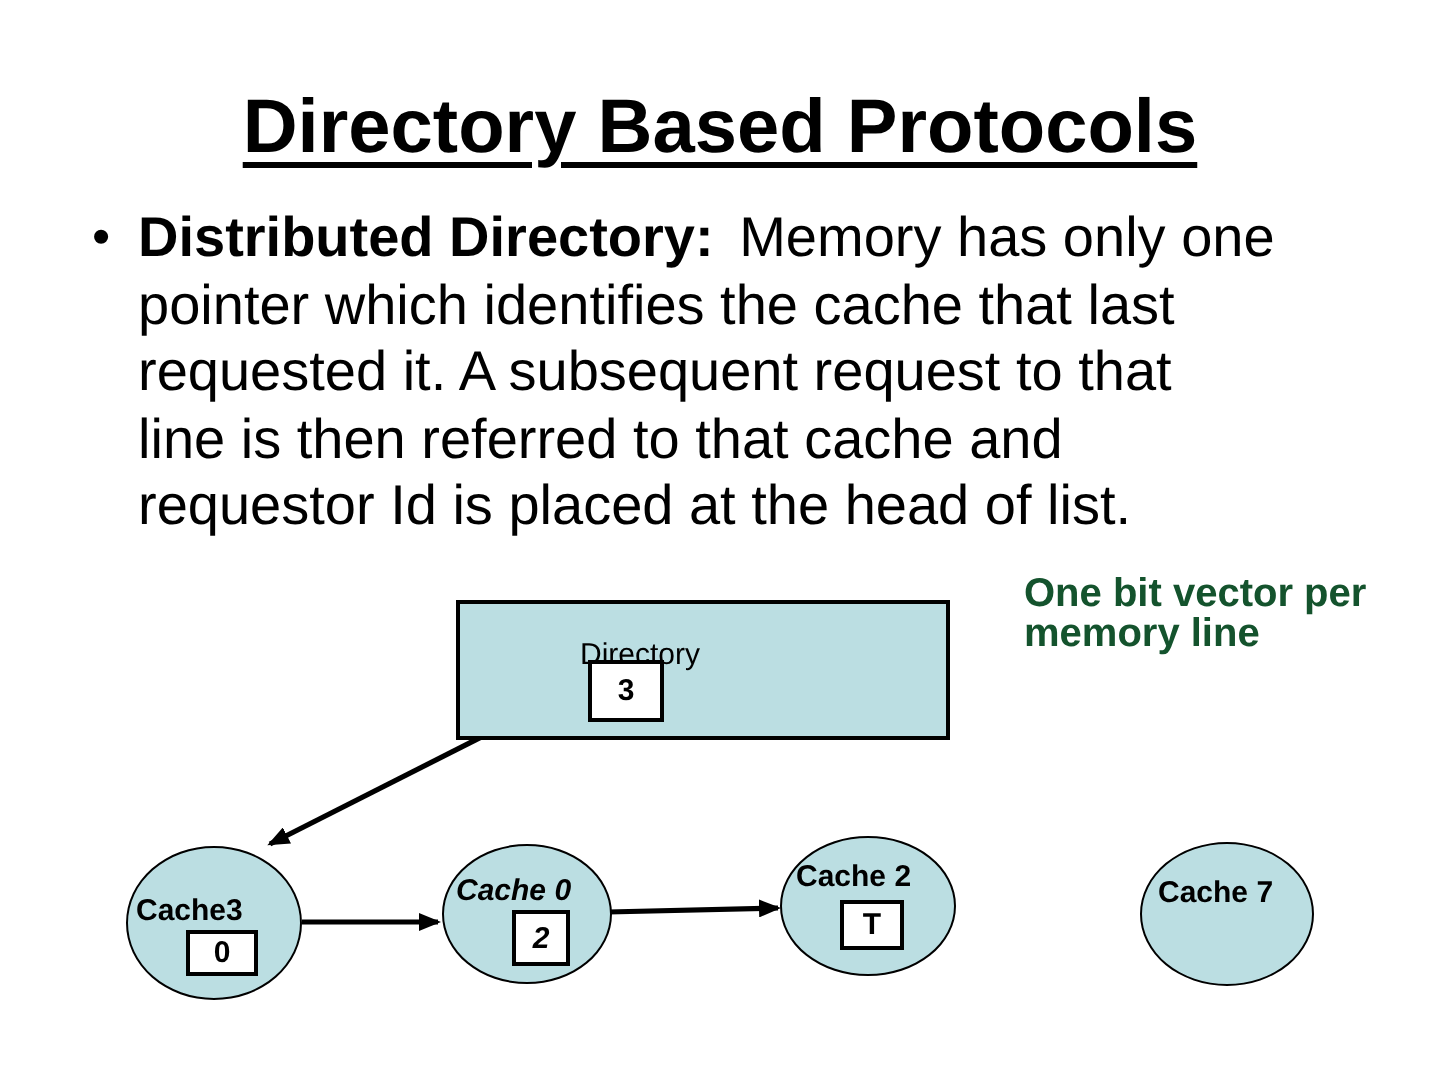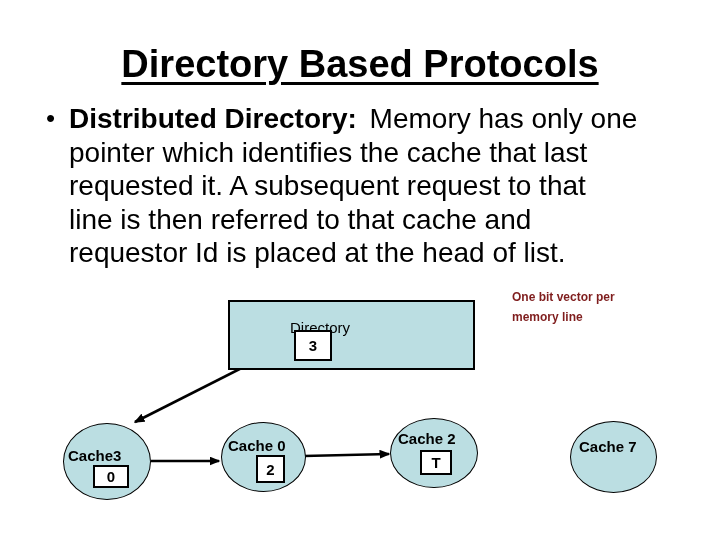--- a/index.html
+++ b/index.html
@@ -48,35 +48,35 @@
   .cell {
     position: absolute; box-sizing: border-box;
     background: #ffffff; border: 2px solid #000;
     display: flex; align-items: center; justify-content: center;
     font-size: 15px; font-weight: bold; color: #000;
   }
   .dir-cell { left: 64px; top: 28px; width: 38px; height: 31px; }
 
   .annotation {
     position: absolute; left: 512px; top: 287px;
-    font-size: 12px; font-weight: bold; color: #7f1d1d; line-height: 20px;
+    font-size: 20px; font-weight: bold; color: #14532d; line-height: 20px;
     white-space: nowrap;
   }
 
   .node {
     position: absolute; box-sizing: border-box;
     background: var(--node-fill, #bbdee2);
     border: 1.5px solid #000; border-radius: 50%;
   }
   .node-label {
     position: absolute; font-size: 15px; font-weight: bold; color: #000;
     white-space: nowrap;
   }
   #cache3-node { left: 63px;  top: 423px; width: 88px; height: 77px; }
-  #cache0-node { left: 221px; top: 422px; width: 85px; height: 70px; }
+  #cache0-node { left: 221px; top: 422px; width: 85px; height: 70px; font-style: italic; }
   #cache2-node { left: 390px; top: 418px; width: 88px; height: 70px; }
   #cache1-node { left: 570px; top: 421px; width: 87px; height: 72px; }
 
   #cache3-label { left: 4px;  top: 23px; }
   #cache0-label { left: 6px;  top: 14px; }
   #cache2-label { left: 7px;  top: 11px; }
   #cache1-label { left: 8px;  top: 16px; }
 
   #cache3-cell { left: 29px; top: 41px; width: 36px; height: 23px; }
   #cache0-cell { left: 34px; top: 32px; width: 29px; height: 28px; }

